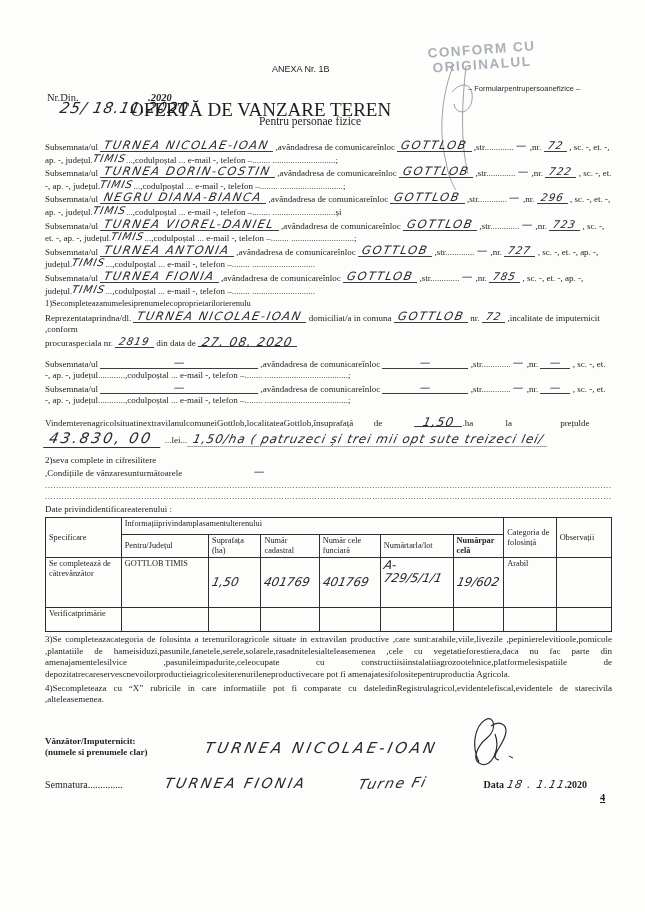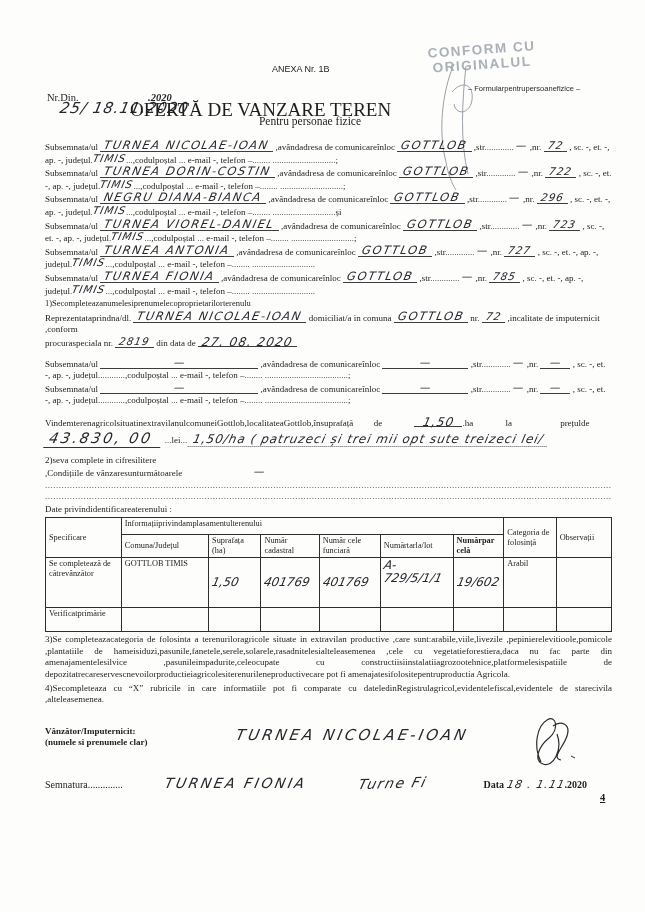--- a/index.html
+++ b/index.html
@@ -45,21 +45,21 @@
          text-align:left;font-weight:normal;}
   table.terrain .hcell{height:14px;} 
   table.terrain .hw-cell{font-size:12px;}
   .bold{font-weight:bold;}
   
   .just{text-align:justify;}
   .note{margin-top:2px;}
   .penal{text-indent:38px;margin-top:6px;}
   
   .footer-v{left:45px;top:726px;width:570px;}
-  .vrow{display:flex;align-items:flex-start;gap:31px;}
+  .vrow{display:flex;align-items:center;}
   .vlabels{width:130px;font-size:9px;line-height:11px;font-weight:bold;}
   .vname{margin-left:30px;font-size:15px;letter-spacing:3px;margin-top:2px;}
   .vscribble{margin-left:14px;margin-top:-10px;}
   .srow{left:45px;top:776px;width:570px;display:flex;align-items:flex-end;font-size:10px;}
   .sig1{margin-left:42px;font-size:14px;letter-spacing:2.5px;}
   .sig2{margin-left:52px;font-size:14px;letter-spacing:1.5px;transform:skewX(-16deg) rotate(-2deg);}
   .datablock{margin-left:auto;margin-right:28px;}
   .data-label{font-weight:bold;font-size:10px;}
   .data-hw{font-size:11px;letter-spacing:1px;}
   .data-year{font-weight:bold;font-size:10px;}
@@ -258,21 +258,21 @@
           <col style="width:9.5%">
       </colgroup>
       <tbody>
           <tr>
         <th rowspan="2" style="vertical-align:middle;">Specificare</th>
         <th colspan="6" class="hcell">Informațiiprivindamplasamentulterenului</th>
         <th rowspan="2" style="vertical-align:middle;">Categoria de folosință</th>
         <th rowspan="2" style="vertical-align:middle;">Observații</th>
       </tr>
       <tr>
-        <th style="vertical-align:middle;">Comuna/Județul</th>
+        <th style="vertical-align:middle;">Pentru/Județul</th>
         <th style="vertical-align:middle;margin-left:27px;">Suprafața (ha)</th>
         <th style="vertical-align:middle;">Număr cadastral</th>
         <th style="vertical-align:middle;">Număr cele funciară</th>
         <th style="vertical-align:middle;">Numărtarla/lot</th>
         <th style="vertical-align:middle;font-weight:bold;">Numărpar celă</th>
       </tr>
       <tr style="height:50px;">
         <td>Se completează de cătrevânzător</td>
         <td class="bold" style="width:80px;">GOTTLOB TIMIS</td>
         <td style="vertical-align:middle;"><span class="hw hw-cell">1,50</span></td>

